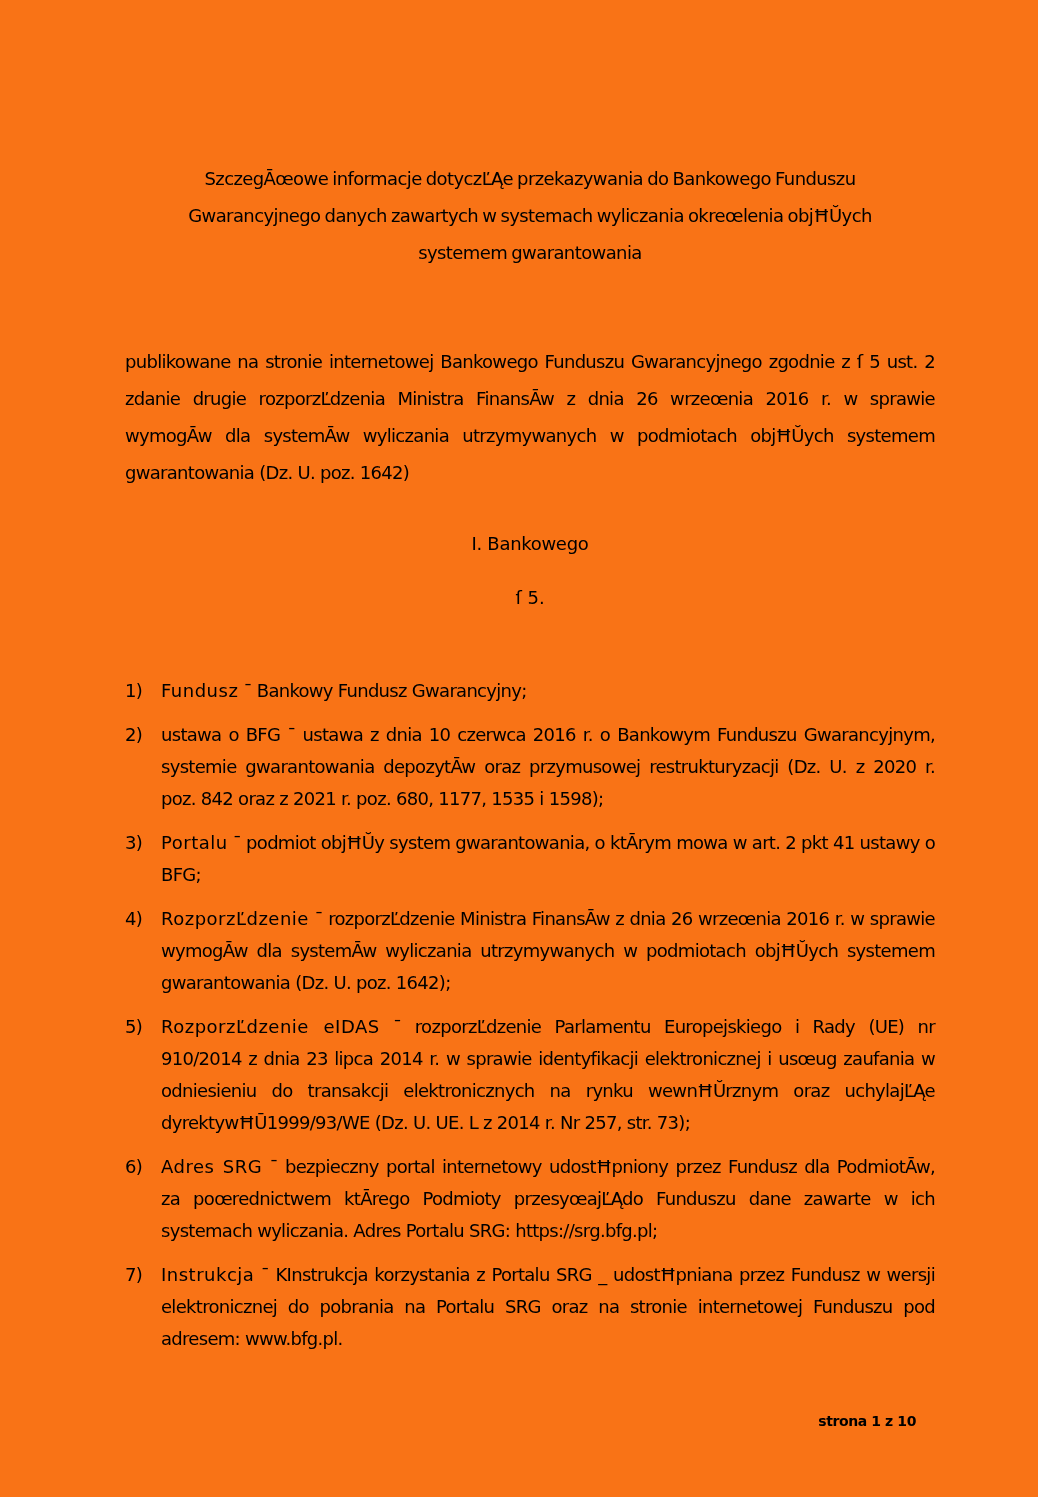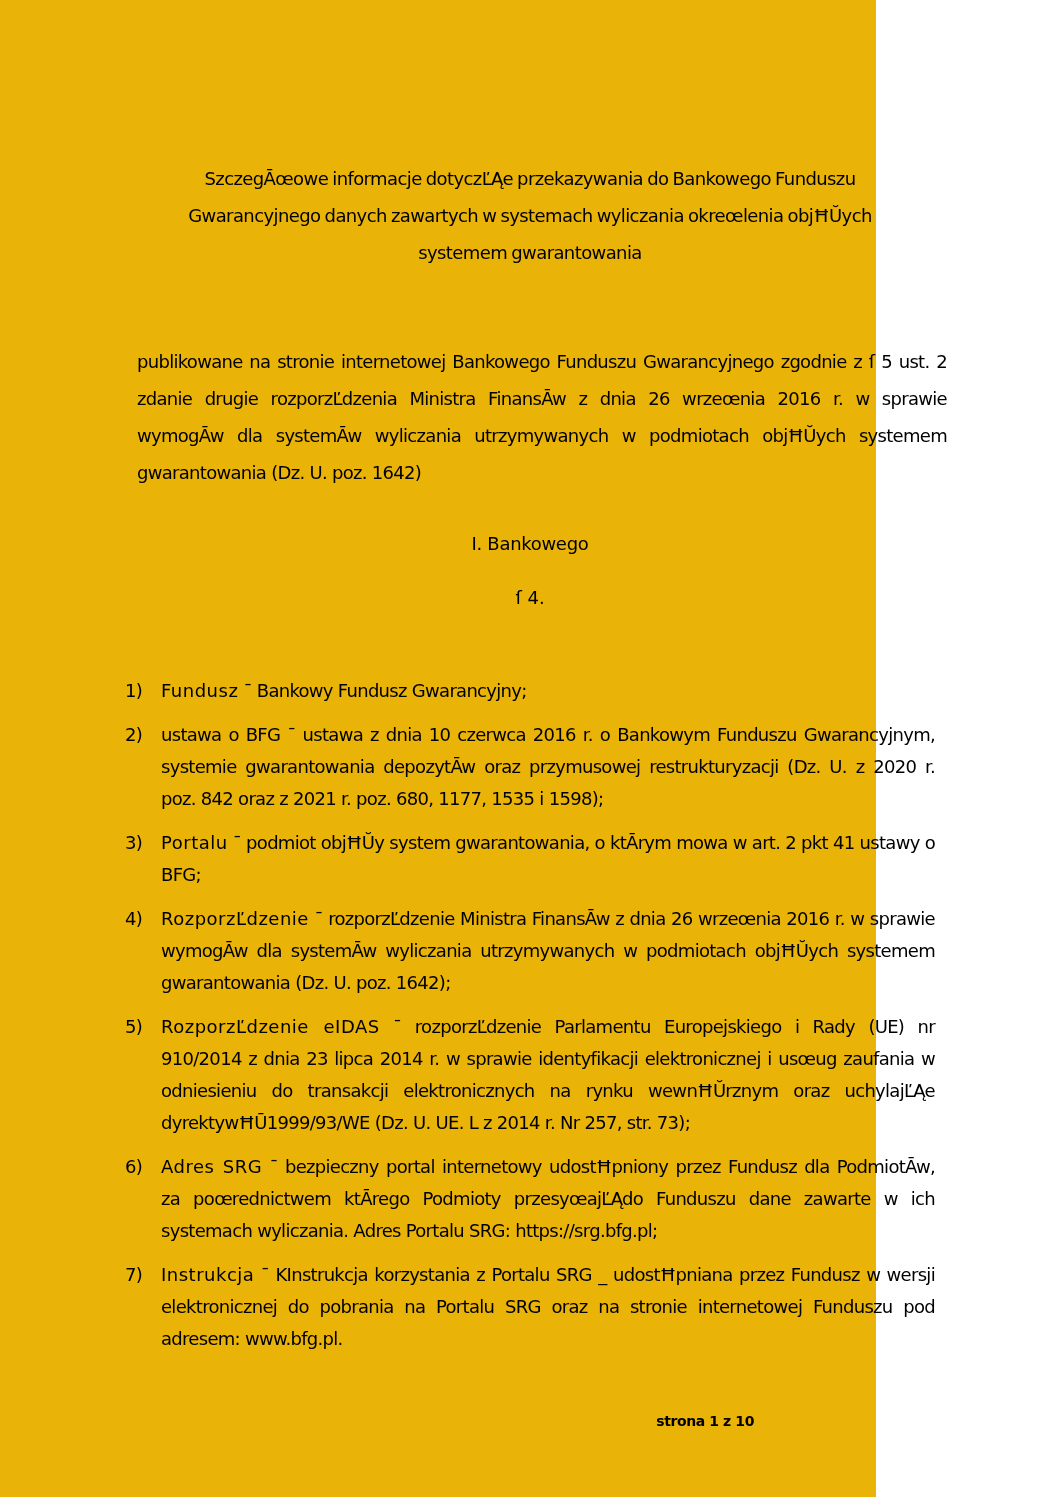--- a/index.html
+++ b/index.html
@@ -11,38 +11,38 @@
       width: 1058px;
       height: 1497px;
       position: relative;
       overflow: hidden;
       font-family: "DejaVu Sans", "Liberation Sans", sans-serif;
       color: #000000;
     }
     .page {
       position: absolute;
       left: 0; top: 0;
-      width: 876px;
+      width: 1038px;
       height: 1497px;
-      background: #eab308;
+      background: #f97316;
     }
     .title {
       position: absolute;
       left: 125px;
       width: 810px;
       top: 160px;
       text-align: center;
       font-size: 18px;
       line-height: 37px;
       letter-spacing: -0.6px;
       word-spacing: -1px;
     }
     .intro {
       position: absolute;
-      left: 137px;
+      left: 125px;
       width: 810px;
       top: 343px;
       font-size: 18px;
       line-height: 37px;
       text-align: justify;
       text-align-last: left;
       letter-spacing: -0.7px;
     }
     .section-heading {
       position: absolute;
@@ -117,21 +117,21 @@
   <div class="title">
     <div>SzczegĀœowe informacje dotyczĽĄe przekazywania do Bankowego Funduszu</div>
     <div>Gwarancyjnego danych zawartych w systemach wyliczania okreœlenia objĦŬych</div>
     <div>systemem gwarantowania</div>
   </div>
 
   <div class="intro">publikowane na stronie internetowej Bankowego Funduszu Gwarancyjnego zgodnie z ſ 5 ust. 2 zdanie drugie rozporzĽdzenia Ministra FinansĀw z dnia 26 wrzeœnia 2016 r. w sprawie wymogĀw dla systemĀw wyliczania utrzymywanych w podmiotach objĦŬych systemem gwarantowania (Dz. U. poz. 1642)</div>
 
   <div class="section-heading">I. Bankowego</div>
 
-  <div class="paragraph-mark" style="top:583px;">ſ 4.</div>
+  <div class="paragraph-mark" style="top:583px;">ſ 5.</div>
 
 
   <ol class="defs">
     <li class="def-item">
       <span class="def-num">1)</span>
       <span class="def-text"><span class="def-term">Fundusz</span> <span>ˉ</span> <span>Bankowy Fundusz Gwarancyjny;</span></span>
     </li>
     <li class="def-item">
       <span class="def-num">2)</span>
       <span class="def-text"><span>ustawa o BFG</span> <span>ˉ</span> <span>ustawa z dnia 10 czerwca 2016 r. o Bankowym Funduszu Gwarancyjnym, systemie gwarantowania depozytĀw oraz przymusowej restrukturyzacji (Dz. U. z 2020 r. poz. 842 oraz z 2021 r. poz. 680, 1177, 1535 i 1598);</span></span>

